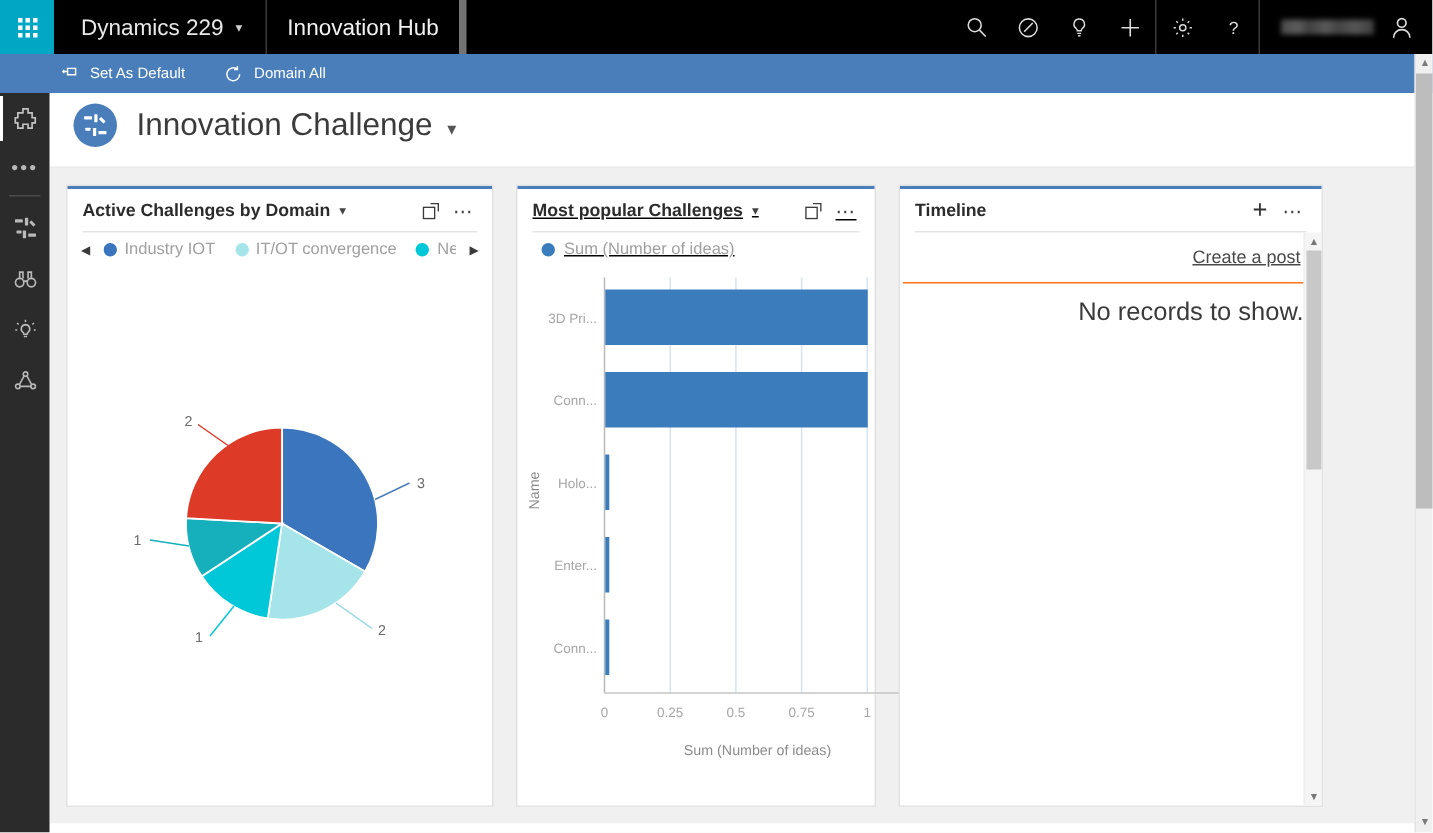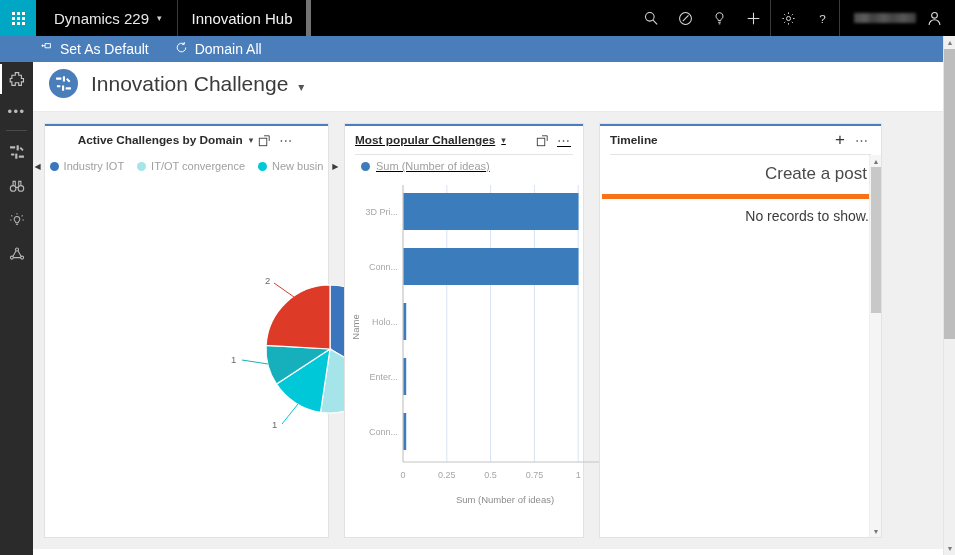--- a/index.html
+++ b/index.html
@@ -84,22 +84,22 @@
   
   .cmdbar {
     position: absolute; top: 36px; left: 0;
     width: 955px; height: 26px;
     background: #4a7ebb;
     display: flex; align-items: center;
     padding-left: 40px;
     z-index: 40;
   }
   .cmd {
-    display: flex; align-items: flex-start; gap: 7px;
-    color: #ffffff; font-size: 14px;
+    display: flex; align-items: center; gap: 7px;
+    color: #ffffff; font-size: 10px;
     padding: 0 14px 0 0;
     margin-right: 12px;
     cursor: pointer;
     white-space: nowrap;
   }
   .cmd svg { display: block; }
 
   
   .sidebar {
     position: absolute; top: 36px; left: 0;
@@ -167,21 +167,21 @@
   }
 
   
   .card {
     background: #ffffff;
     border-top: 2px solid #4a7ebb;
     box-shadow: 0 0 0 1px #e2e2e2;
     display: flex; flex-direction: column;
     position: relative;
   }
-  .card-pie { width: 283px; align-items: center; }
+  .card-pie { width: 283px; }
   .card-bar { width: 238px; text-decoration: underline; }
   .card-timeline { width: 281px; text-align: right; }
 
   .card-head {
     height: 28px;
     display: flex; align-items: center;
     padding: 0 8px 0 10px;
     flex: none;
   }
   .card-title {
@@ -222,28 +222,29 @@
   .pie-wrap { flex: 1; position: relative; }
   .pie-wrap svg { position: absolute; top: 0; left: 0; }
 
   
   .bar-wrap { flex: 1; position: relative; }
   .bar-wrap svg { position: absolute; top: 0; left: 0; }
 
   
   .tl-body { flex: 1; position: relative; }
   .tl-create {
-    font-size: 17px; color: #4a4a4a;
+    font-size: 12px; color: #4a4a4a;
     padding: 9px 12px 10px 12px;
-    border-bottom: 5px solid #f97316;
+    border-bottom: 1px solid #f97316;
     margin: 0 2px;
     cursor: text;
+    text-decoration: underline;
   }
   .tl-norecords {
-    font-size: 14px; color: #3b3b3b;
+    font-size: 17px; color: #3b3b3b;
     padding: 9px 12px;
   }
   .tl-scroll {
     position: absolute; top: 0; right: 0;
     width: 12px; bottom: 0;
     background: #f5f5f5;
     border-left: 1px solid #eee;
   }
   .tl-sbtn {
     height: 12px; width: 12px;

